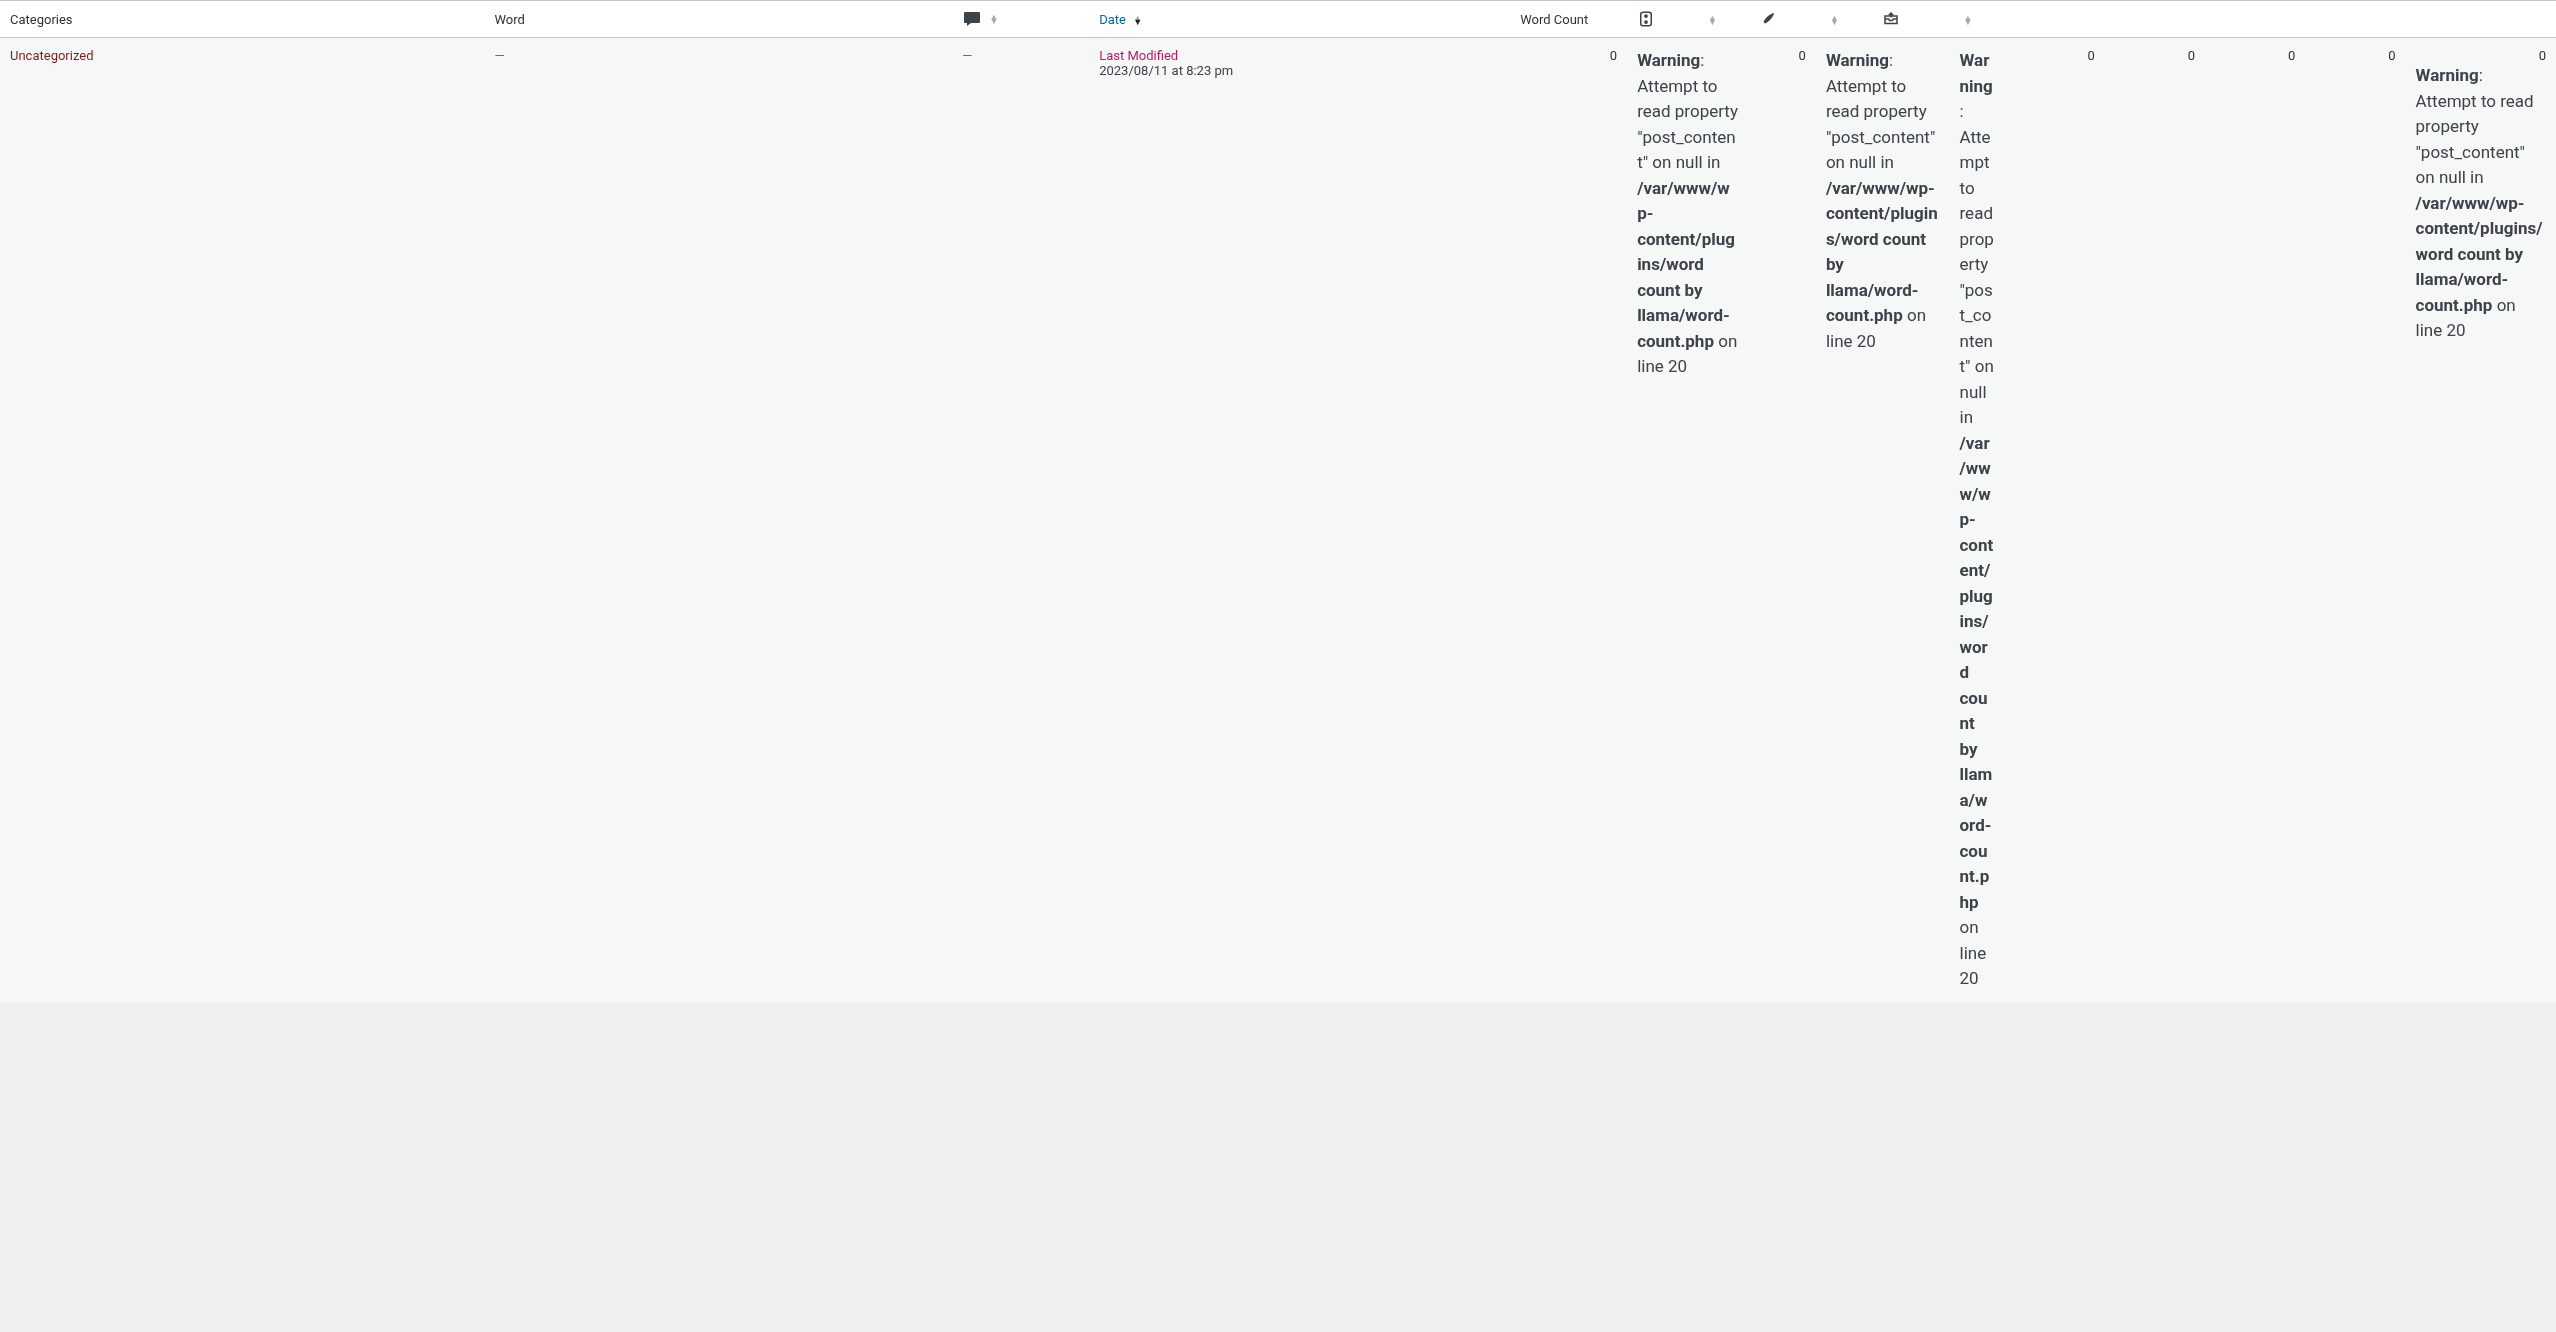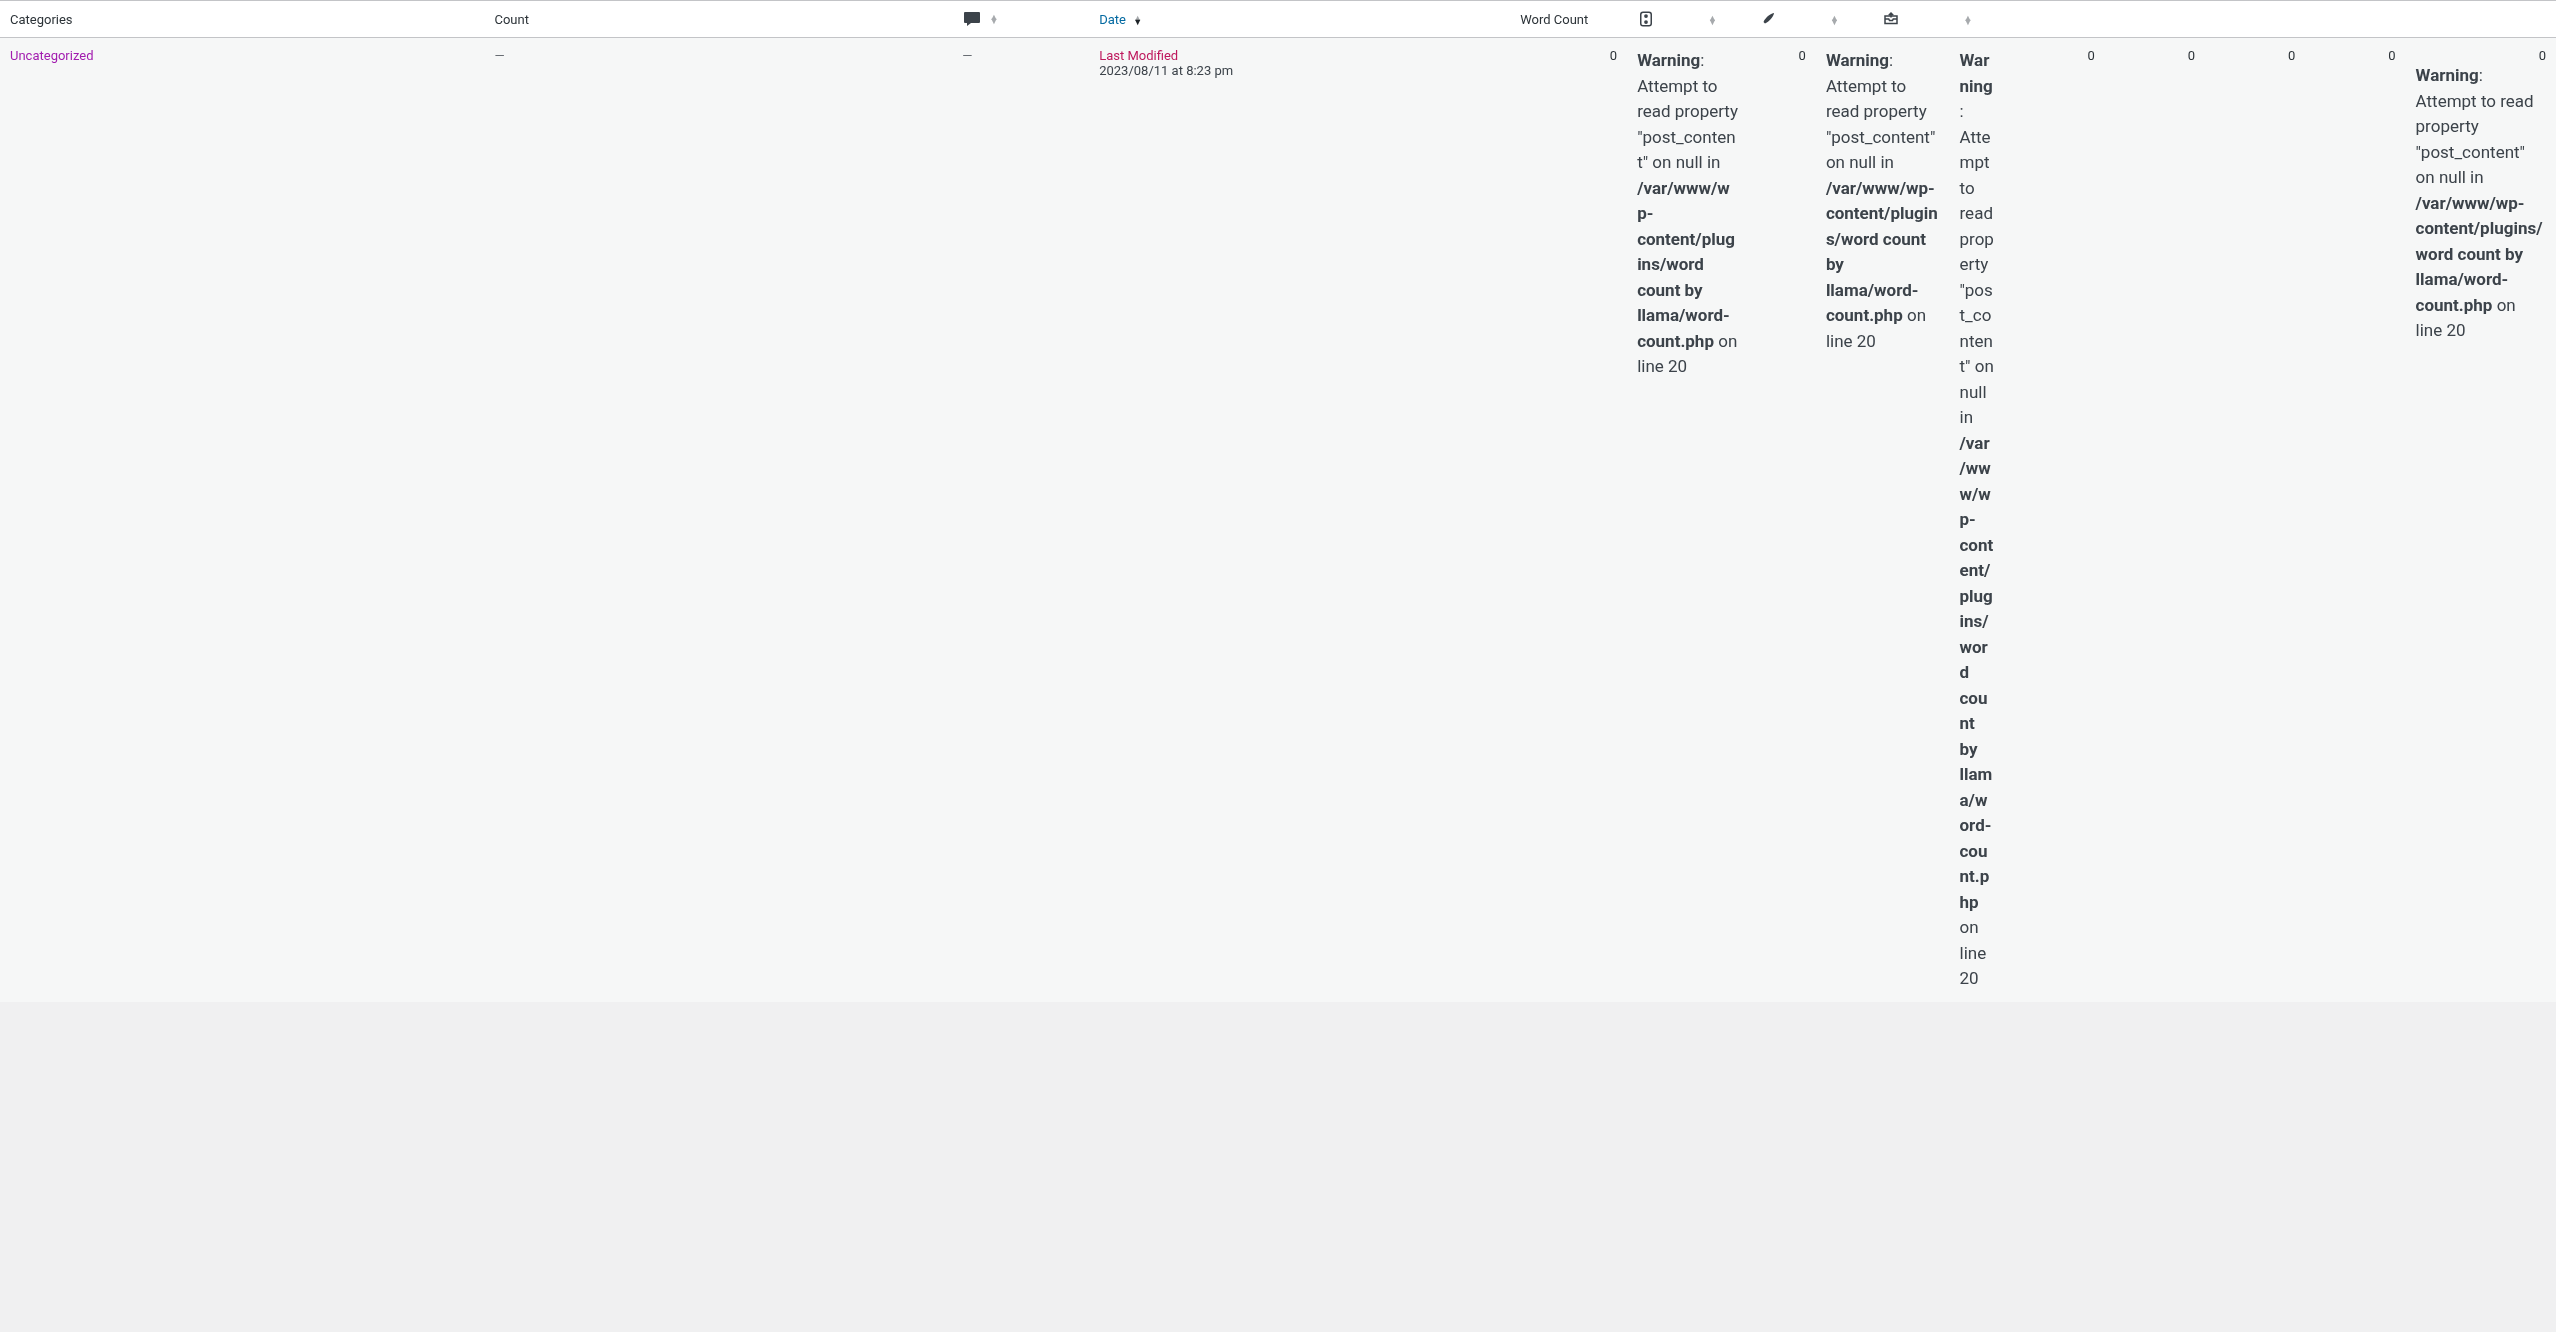--- a/index.html
+++ b/index.html
@@ -58,21 +58,21 @@
 td {
   padding: 10px;
   vertical-align: top;
   word-wrap: break-word;
   overflow-wrap: break-word;
 }
 tbody tr {
   background: #f6f7f7;
 }
 a.cat-link {
-  color: #a21caf;
+  color: #7f1d1d;
   text-decoration: none;
 }
 .date-col .lm {
   color: #be185d;
 }
 .zero {
   text-align: right;
   color: #2c3338;
 }
 .warn-cell {
@@ -114,21 +114,21 @@
     <col style="width:60px">
     <col style="width:60px">
     <col style="width:90px">
   </colgroup>
   <thead>
     <tr>
       <th class="sortable">
         <span>Categories</span>
       </th>
       <th class="sortable">
-        <span>Count</span>
+        <span>Word</span>
       </th>
       <th class="sortable" style="text-align:left;">
         <svg width="20" height="20" viewBox="0 0 20 20" fill="#3c434a">
               <path d="M3 3h14a1 1 0 0 1 1 1v9a1 1 0 0 1-1 1H9l-4 3v-3H3a1 1 0 0 1-1-1V4a1 1 0 0 1 1-1z"></path>
             </svg>
         <span class="sort-ind">
               <span class="up">▲</span>
               <span class="down">▼</span>
             </span>
       </th>

